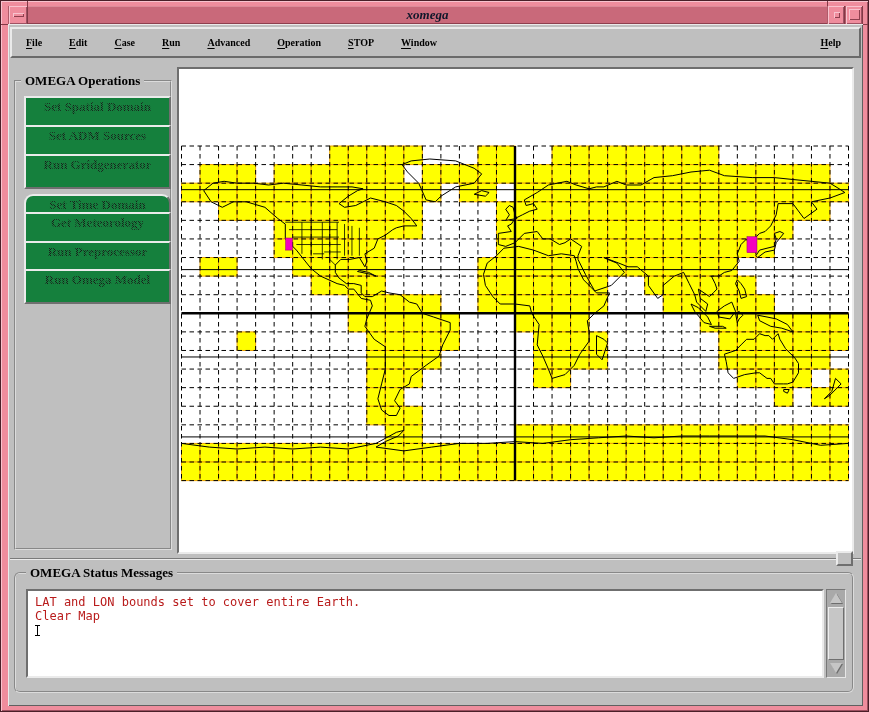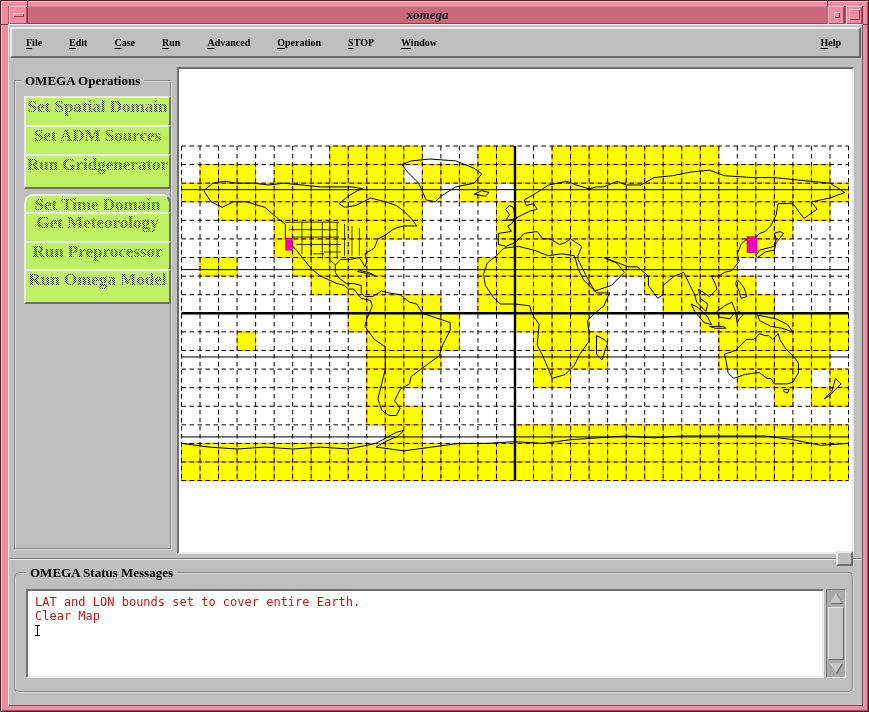--- a/index.html
+++ b/index.html
@@ -33,23 +33,23 @@
     display:flex;align-items:center;padding:0 4px;}
   .menu-item{font-weight:bold;font-size:10px;color:#000;padding:0 10px;margin-right:7px;cursor:default;}
   .menu-item u{text-decoration:underline;text-underline-offset:2px;}
   #menu-help{margin-left:auto;margin-right:4px;}
   
   .frame{box-sizing:border-box;border:2px groove #dcdcdc;}
   #opframe{left:13px;top:79px;width:158px;height:470px;}
   .frame-label{position:absolute;top:-9px;background:#bfbfbf;padding:0 4px;
     font-weight:bold;font-size:13px;white-space:nowrap;color:#000;}
   #opframe .frame-label{left:5px;}
-  .opbtn{position:absolute;left:8px;width:147px;height:35px;background:#bef264;box-sizing:border-box;
+  .opbtn{position:absolute;left:8px;width:147px;height:35px;background:#15803d;box-sizing:border-box;
     border:2px solid;border-color:#ebebeb #6f6f6f #6f6f6f #ebebeb;
-    text-align:center;font-weight:bold;font-size:17px;line-height:17px;color:#555;}
+    text-align:center;font-weight:bold;font-size:13px;line-height:17px;color:#555;}
   @supports (-webkit-background-clip: text) or (background-clip: text){
     .opbtn .lbl{background-image:repeating-conic-gradient(#1a1a1a 0 25%, transparent 0 50%);
       background-size:2px 2px;-webkit-background-clip:text;background-clip:text;color:transparent;}
   }
   
   #mapcanvas{left:176px;top:66px;width:677px;height:487px;background:#fff;box-sizing:border-box;
     border:2px solid;border-color:#6f6f6f #ebebeb #ebebeb #6f6f6f;}
   #mapsvg{position:absolute;left:0;top:0;}
   
   #pane-sep{left:9px;top:557px;width:851px;height:2px;

